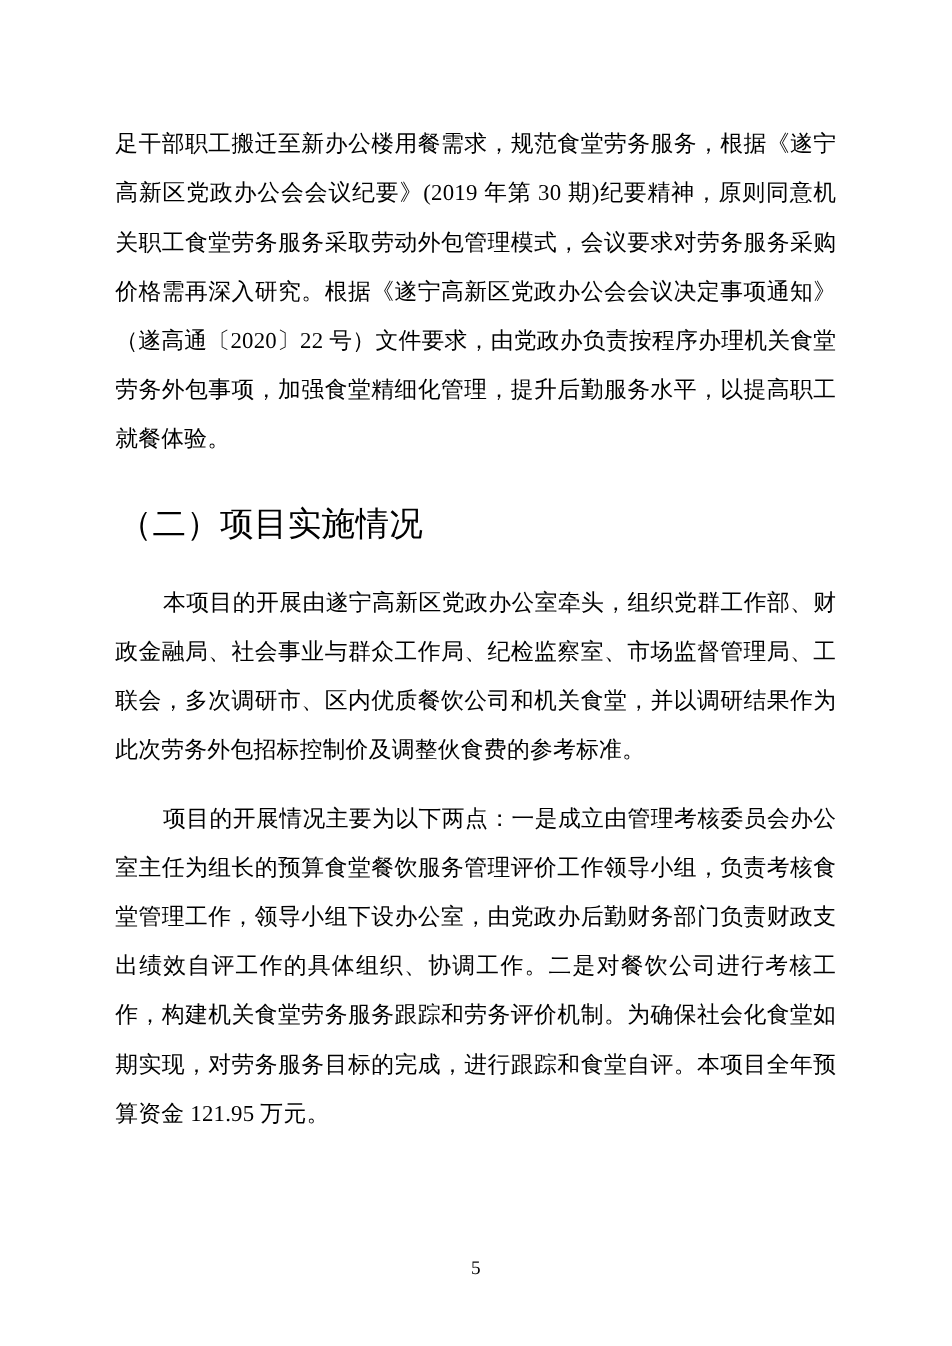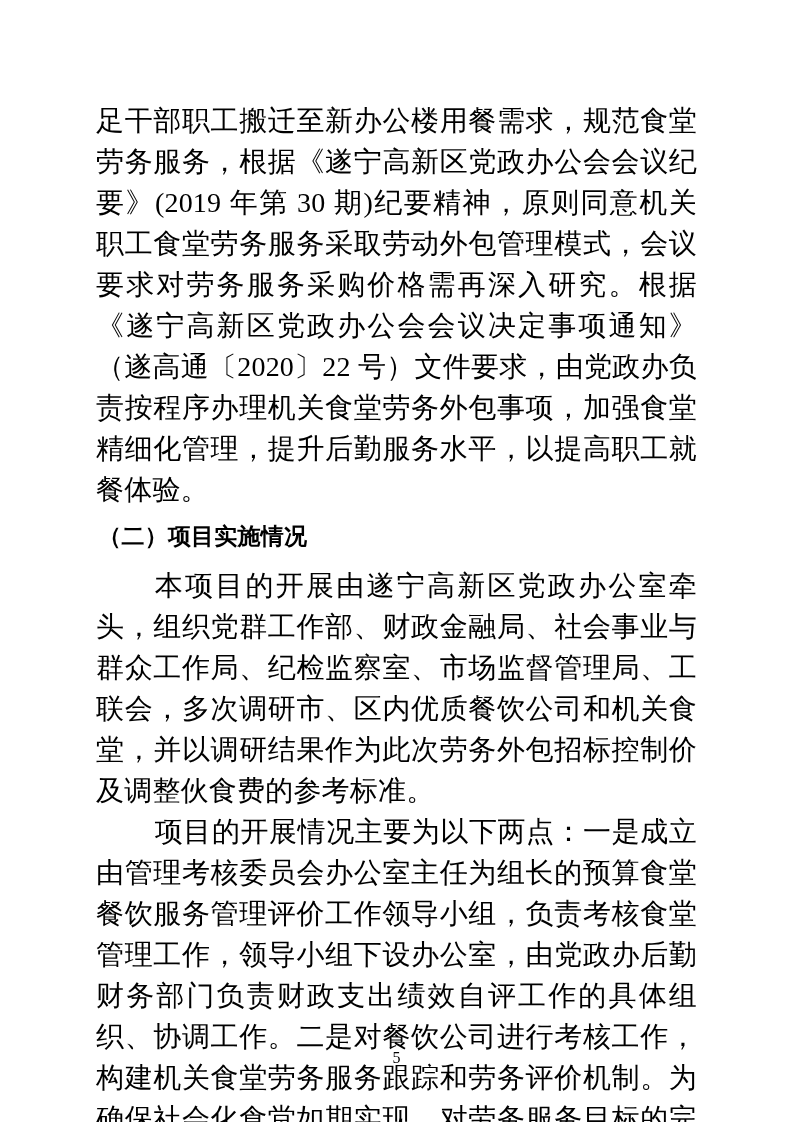--- a/index.html
+++ b/index.html
@@ -20,37 +20,38 @@
     width: 793px;
     height: 1122px;
     box-sizing: border-box;
     padding: 100px 96px 60px 96px;
   }
   .doc-body {
     width: 100%;
   }
   p.para {
     margin: 0 0 0 0;
-    font-size: 28px;
+    font-size: 19px;
     line-height: 41px;
     text-align: justify;
     text-justify: inter-ideograph;
     letter-spacing: 0.2px;
   }
   p.para.cont {
     text-indent: 0;
   }
   p.para.indent {
     text-indent: 2.1em;
+    margin-top: 16px;
   }
   h2.subheading {
-    margin: 0 0 0 0;
-    font-size: 23px;
+    margin: 24px 0 0 0;
+    font-size: 28px;
     line-height: 41px;
-    font-weight: bold;
+    font-weight: normal;
     text-indent: 0.1em;
     letter-spacing: 0.2px;
   }
   .gap-small { height: 6px; }
   .gap-med { height: 8px; }
   .page-number {
     position: absolute;
     left: 0;
     right: 0;
     bottom: 55px;

